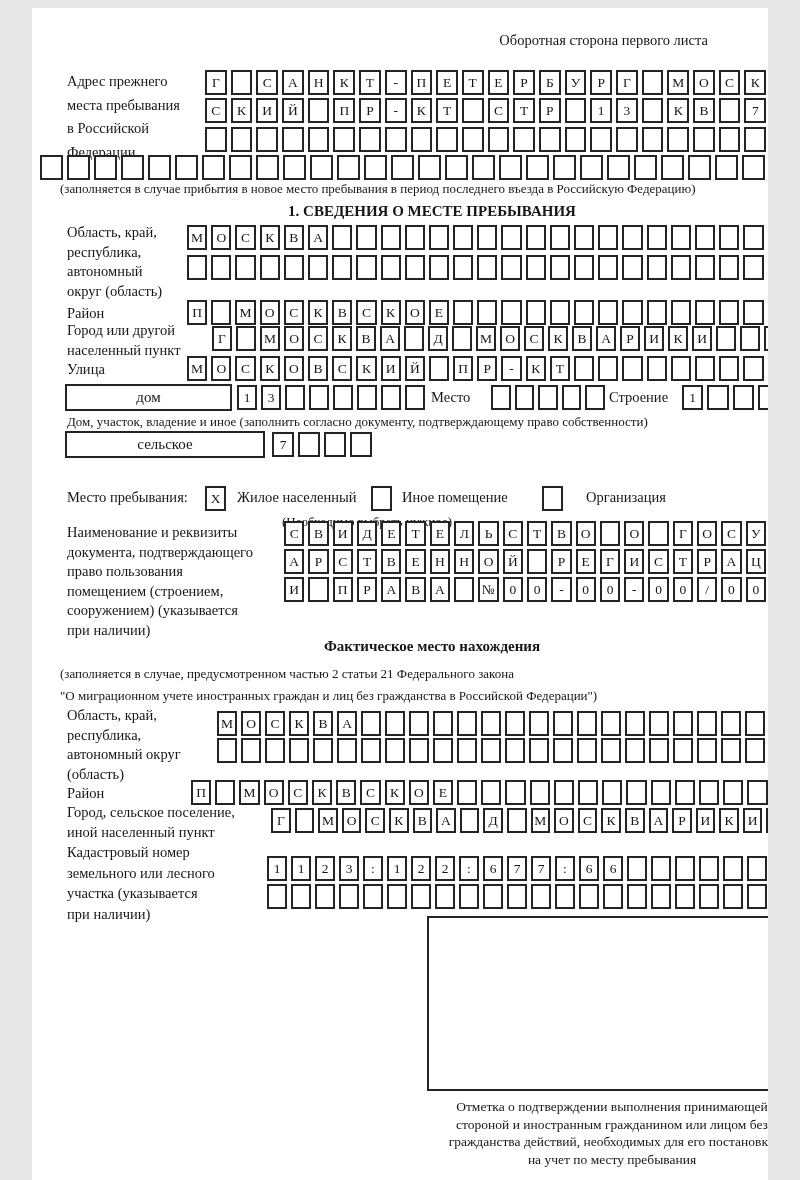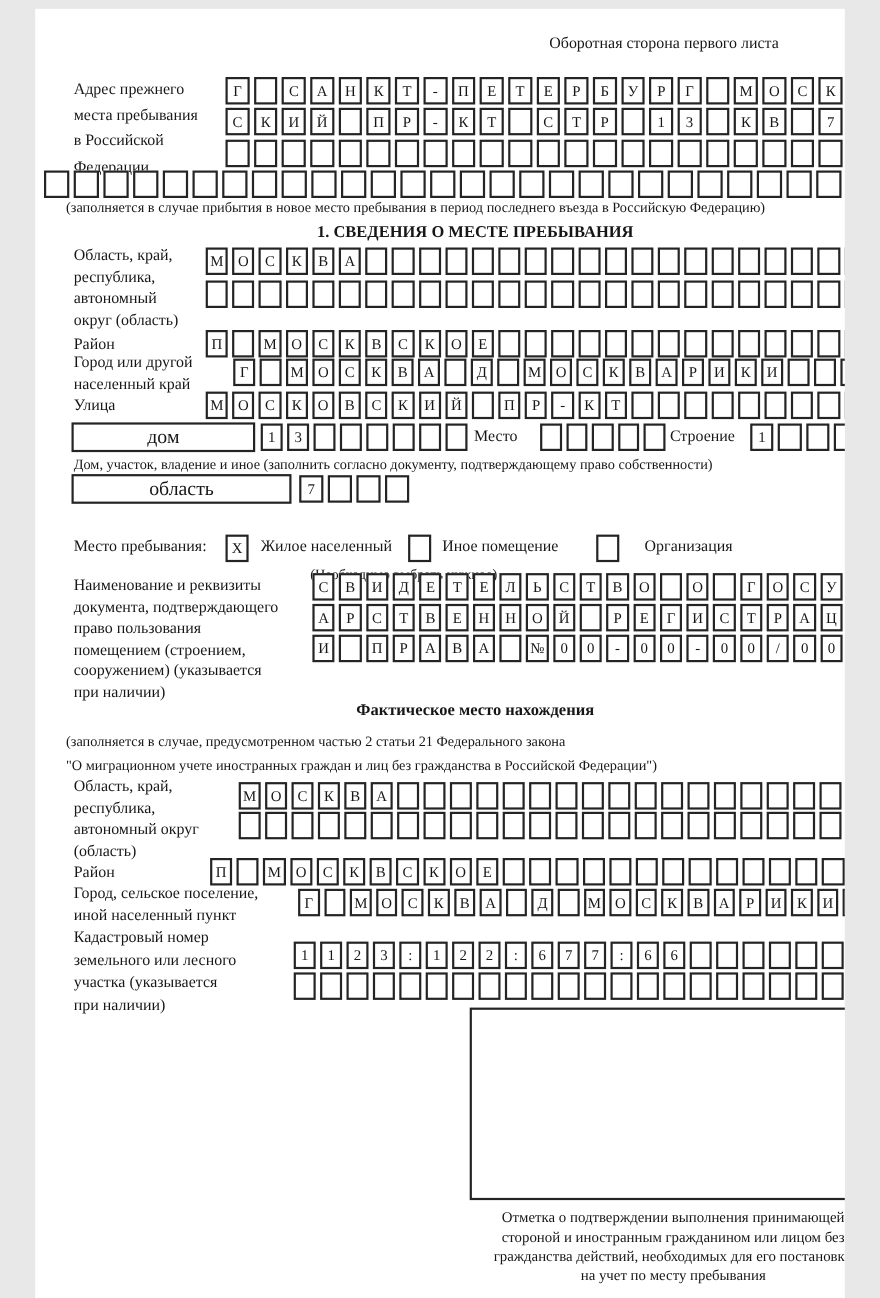--- a/index.html
+++ b/index.html
@@ -29,21 +29,21 @@
   .cells-e .cell{width:20px;}
   .cells-f .cell{width:20.3px;}
   .cells-g .cell{width:20px;}
   .cells-h .cell{width:19.6px;}
   .cells-i .cell{width:20px;}
   .cells-k .cell{width:22px;}
   .cells-s .cell{width:21.4px;}
   .cells-kp .cell{width:19.6px;}
   .bigbox{
     position:absolute;box-sizing:border-box;height:27px;border:2px solid #242424;
-    display:flex;align-items:center;justify-content:center;font-size:18px;background:#fff;
+    display:flex;align-items:center;justify-content:center;font-size:15px;background:#fff;
   }
   .inline-lbl{position:absolute;font-size:14.5px;}
   .cb{position:absolute;width:21px;}
   .stamp-box{position:absolute;left:395px;top:908px;width:363px;height:175px;
     border:2px solid #242424;box-sizing:border-box;background:#fff;}
   .stamp-cap{position:absolute;left:385px;top:1090px;width:390px;text-align:center;
     font-size:13.5px;line-height:17.5px;white-space:pre-line;}
 </style>
 </head>
 <body>
@@ -251,21 +251,21 @@
       <span class="cell"></span>
       <span class="cell"></span>
       <span class="cell"></span>
       <span class="cell"></span>
       <span class="cell"></span>
       <span class="cell"></span>
       <span class="cell"></span>
     </div>
 
   <div class="lbl lbl-tight" style="left:35px;top:313px;width:145px">Город или другой
-населенный край</div>
+населенный пункт</div>
   <div class="row cells-d" style="left:180px;top:318px">
       <span class="cell">Г</span>
       <span class="cell"></span>
       <span class="cell">М</span>
       <span class="cell">О</span>
       <span class="cell">С</span>
       <span class="cell">К</span>
       <span class="cell">В</span>
       <span class="cell">А</span>
       <span class="cell"></span>
@@ -336,21 +336,21 @@
     </div>
   <div class="inline-lbl" style="left:577px;top:381px">Строение</div>
   <div class="row cells-s" style="left:650px;top:377px">
       <span class="cell">1</span>
       <span class="cell"></span>
       <span class="cell"></span>
       <span class="cell"></span>
     </div>
   <div class="note" style="left:35px;top:406px">Дом, участок, владение и иное (заполнить согласно документу, подтверждающему право собственности)</div>
 
-  <div class="bigbox" style="left:33px;top:423px;width:200px">область</div>
+  <div class="bigbox" style="left:33px;top:423px;width:200px">сельское</div>
   <div class="row cells-k" style="left:240px;top:424px">
       <span class="cell">7</span>
       <span class="cell"></span>
       <span class="cell"></span>
       <span class="cell"></span>
     </div>
 
   <div class="inline-lbl" style="left:35px;top:481px">Место пребывания:</div>
   <span class="cell cb" style="left:173px;top:478px">X</span>
   <div class="inline-lbl" style="left:205px;top:481px">Жилое населенный</div>

